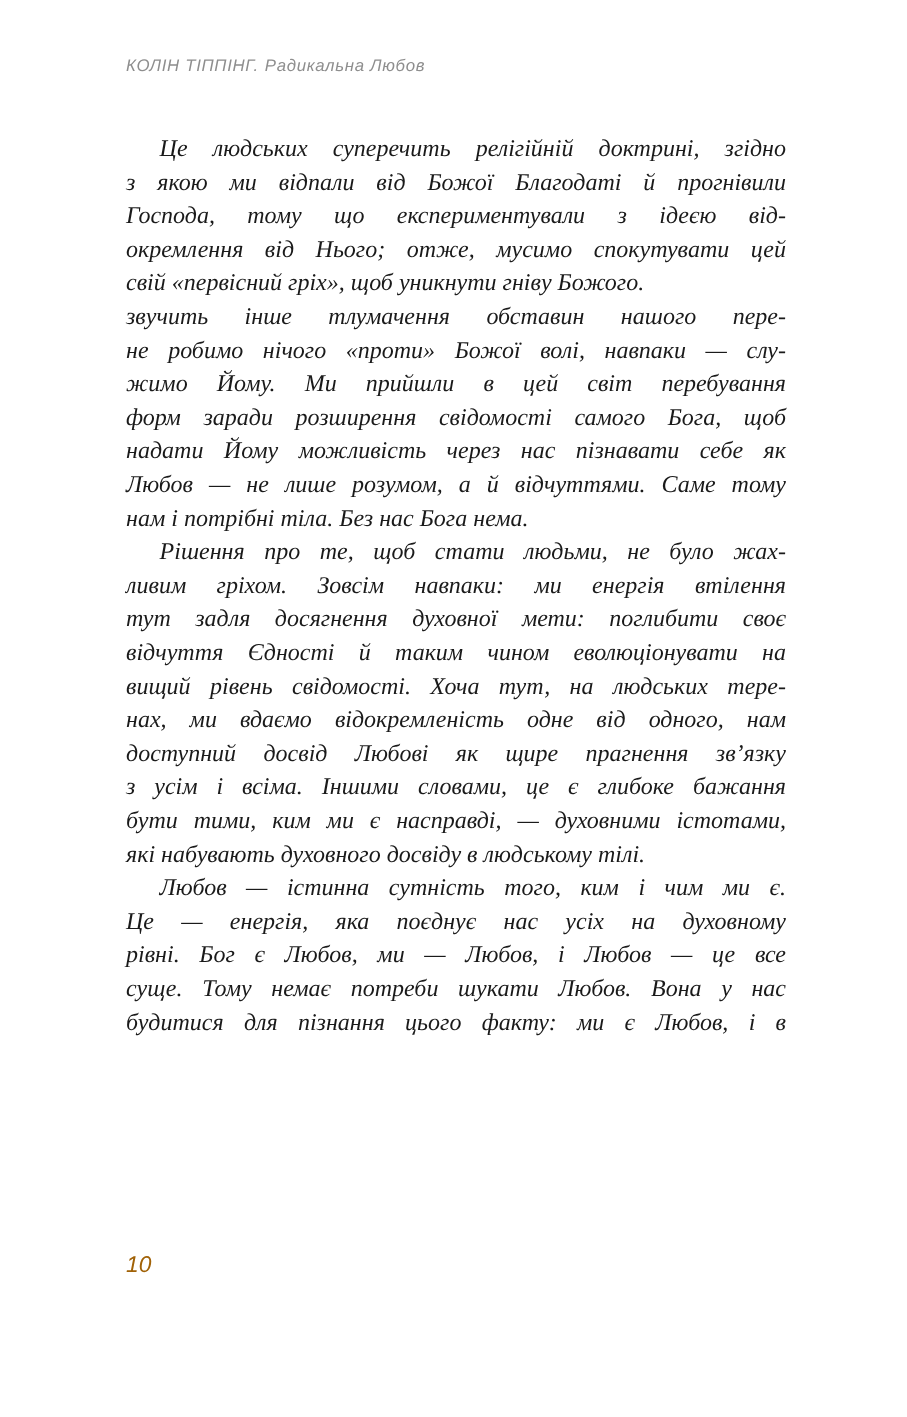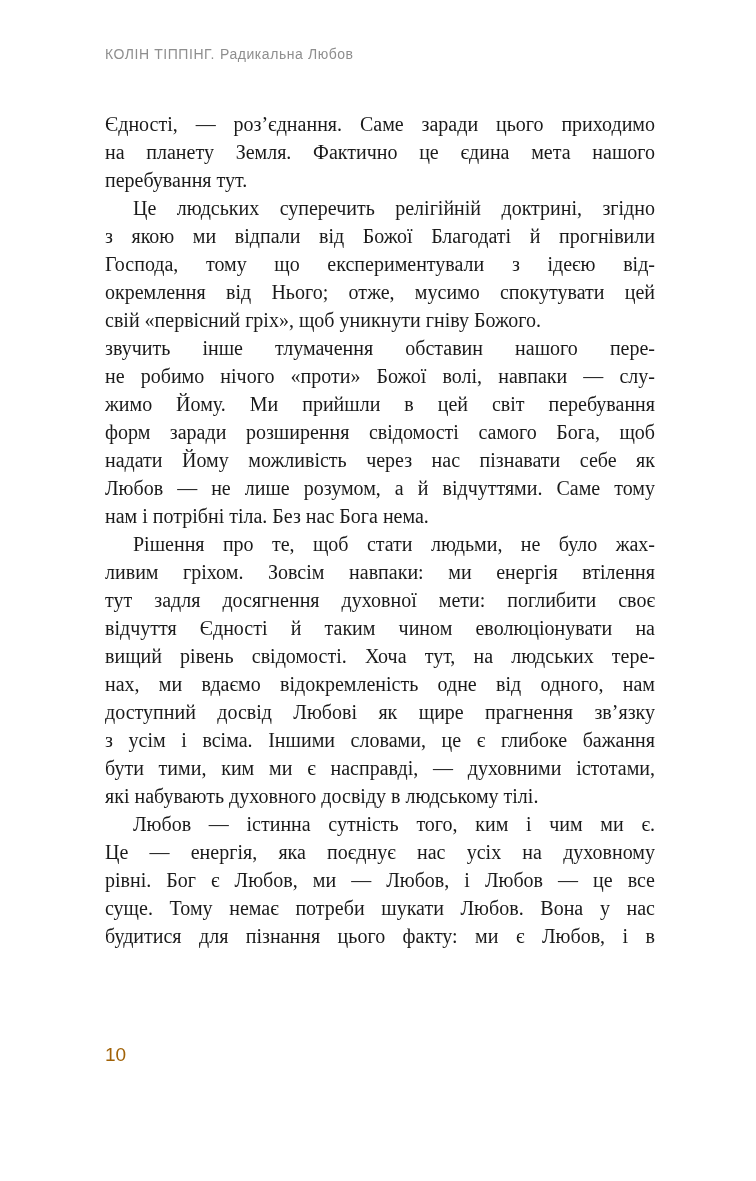--- a/index.html
+++ b/index.html
@@ -8,20 +8,21 @@
     background: #ffffff;
   }
   .page {
     position: relative;
     width: 756px;
     height: 1181px;
     background: #ffffff;
     overflow: hidden;
     font-family: "Liberation Serif", serif;
     color: #1a1a1a;
+    font-style: italic;
   }
   .running-head {
     position: absolute;
     top: 46px;
     left: 105px;
     width: 550px;
     font-family: "Liberation Sans", sans-serif;
     font-size: 14px;
     letter-spacing: 0.04em;
     color: #8e8e8e;
@@ -65,25 +66,20 @@
 <body>
 
 <div class="page">
 
   <div class="running-head">
     <span class="author-part">КОЛІН ТІППІНГ.</span><span class="title-part">Радикальна Любов</span>
   </div>
 
   <div class="body-text" id="body-text">
       <div class="paragraph">
-        <div class="line">Єдності, — роз’єднання. Саме заради цього приходимо</div>
-        <div class="line">на планету Земля. Фактично це єдина мета нашого</div>
-        <div class="line last">перебування тут.</div>
-      </div>
-      <div class="paragraph">
         <div class="line indent">Це людських суперечить релігійній доктрині, згідно</div>
         <div class="line">з якою ми відпали від Божої Благодаті й прогнівили</div>
         <div class="line">Господа, тому що експериментували з ідеєю від-</div>
         <div class="line">окремлення від Нього; отже, мусимо спокутувати цей</div>
         <div class="line last">свій «первісний гріх», щоб уникнути гніву Божого.</div>
       </div>
       <div class="paragraph">
         <div class="line">звучить інше тлумачення обставин нашого пере-</div>
         <div class="line">не робимо нічого «проти» Божої волі, навпаки — слу-</div>
         <div class="line">жимо Йому. Ми прийшли в цей світ перебування</div>

